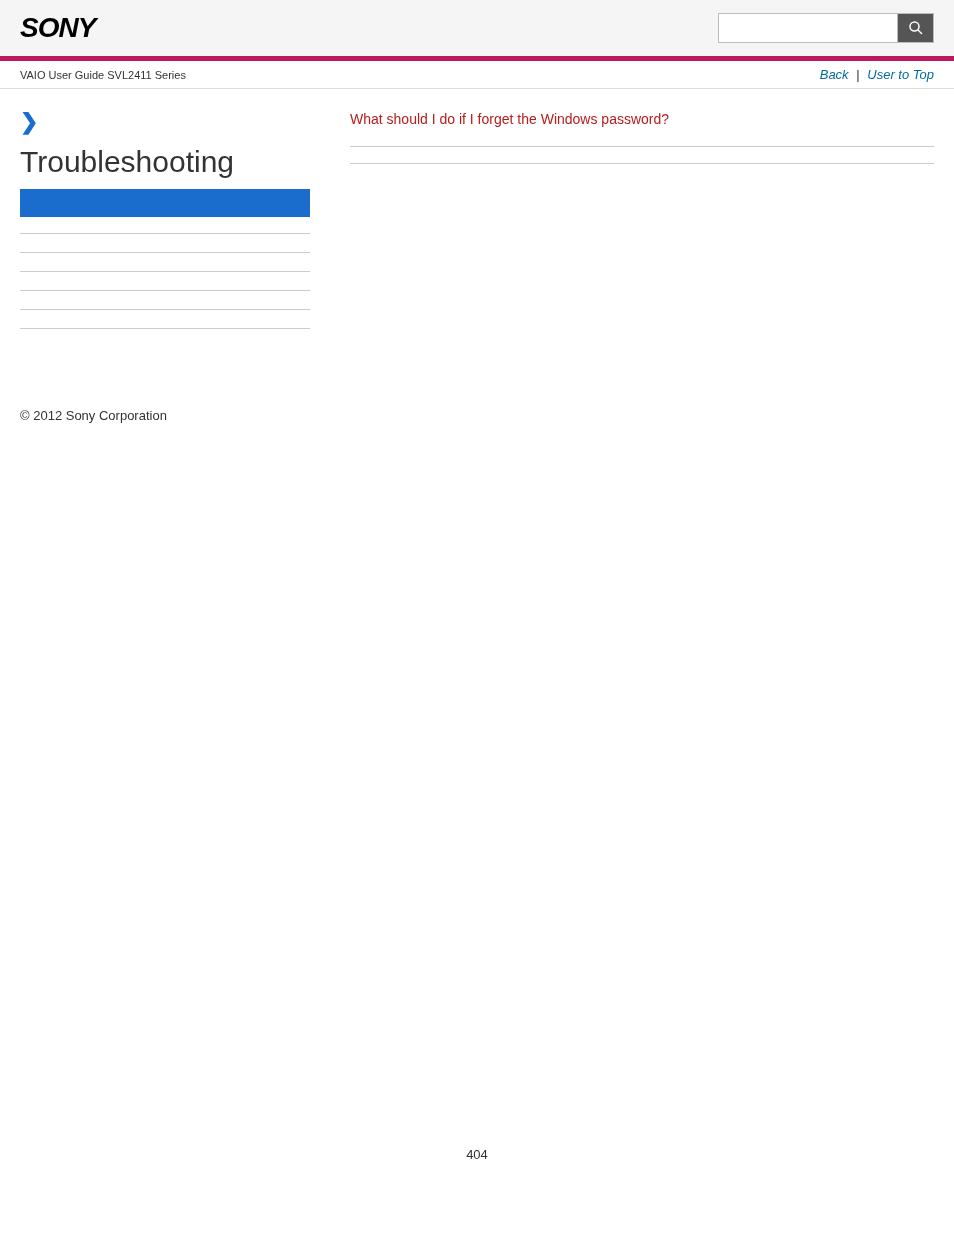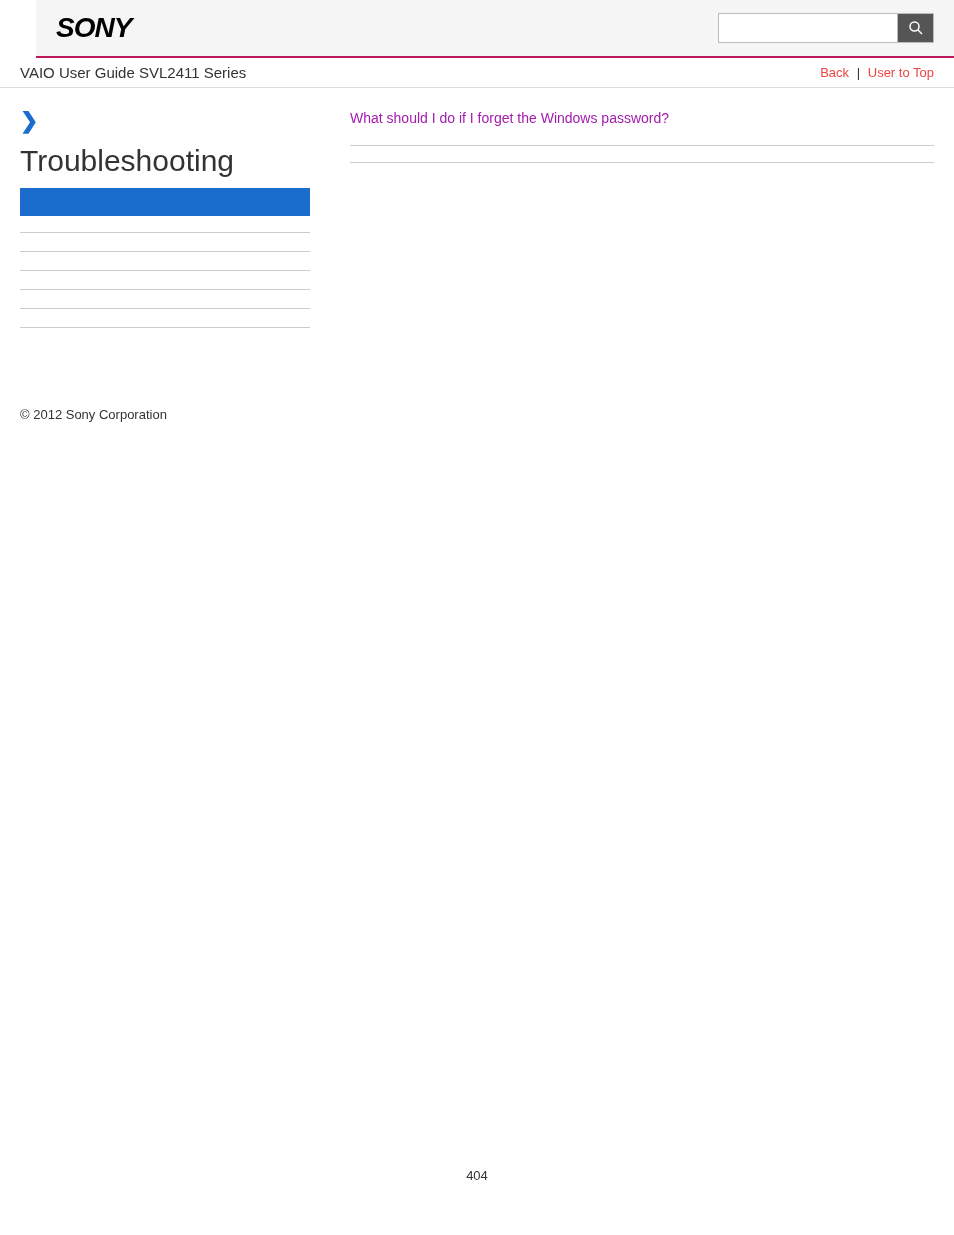--- a/index.html
+++ b/index.html
@@ -16,23 +16,22 @@
       width: 954px;
       min-height: 1235px;
     }
 
     
     .header {
       display: flex;
       align-items: center;
       justify-content: space-between;
       padding: 12px 20px;
-      border-bottom: 2px solid #be185d;
+      border-bottom: 5px solid #be185d;
       background: #f5f5f5;
-      margin-left: 36px;
     }
 
     .sony-logo {
       font-size: 28px;
       font-weight: bold;
       font-style: italic;
       color: #000;
       letter-spacing: -1px;
     }
 
@@ -67,31 +66,32 @@
     
     .nav-bar {
       display: flex;
       align-items: center;
       justify-content: space-between;
       padding: 6px 20px;
       border-bottom: 1px solid #ddd;
     }
 
     .nav-left {
-      font-size: 15px;
+      font-size: 11px;
       color: #333;
     }
 
     .nav-right {
       font-size: 13px;
     }
 
     .nav-right a {
-      color: #ef4444;
+      color: #0369a1;
       text-decoration: none;
+      font-style: italic;
     }
 
     .nav-right .separator {
       color: #333;
       margin: 0 4px;
     }
 
     
     .main-content {
       display: flex;
@@ -137,21 +137,21 @@
     }
 
     
     .content-area {
       flex: 1;
       padding-left: 20px;
     }
 
     .content-link {
       display: block;
-      color: #a21caf;
+      color: #b91c1c;
       text-decoration: none;
       font-size: 14px;
       line-height: 1.5;
       margin-bottom: 16px;
     }
 
     .content-divider {
       border: none;
       border-top: 1px solid #ccc;
       margin: 16px 0;
@@ -168,21 +168,21 @@
       color: #333;
     }
 
     
     .page-number {
       text-align: center;
       font-size: 13px;
       color: #333;
       padding: 20px 0;
       position: absolute;
-      bottom: 32px;
+      bottom: 53px;
       left: 0;
       right: 0;
     }
   </style>
 </head>
 <body>
 
 <div class="header">
   <div class="sony-logo">SONY</div>
   <div class="search-box">

